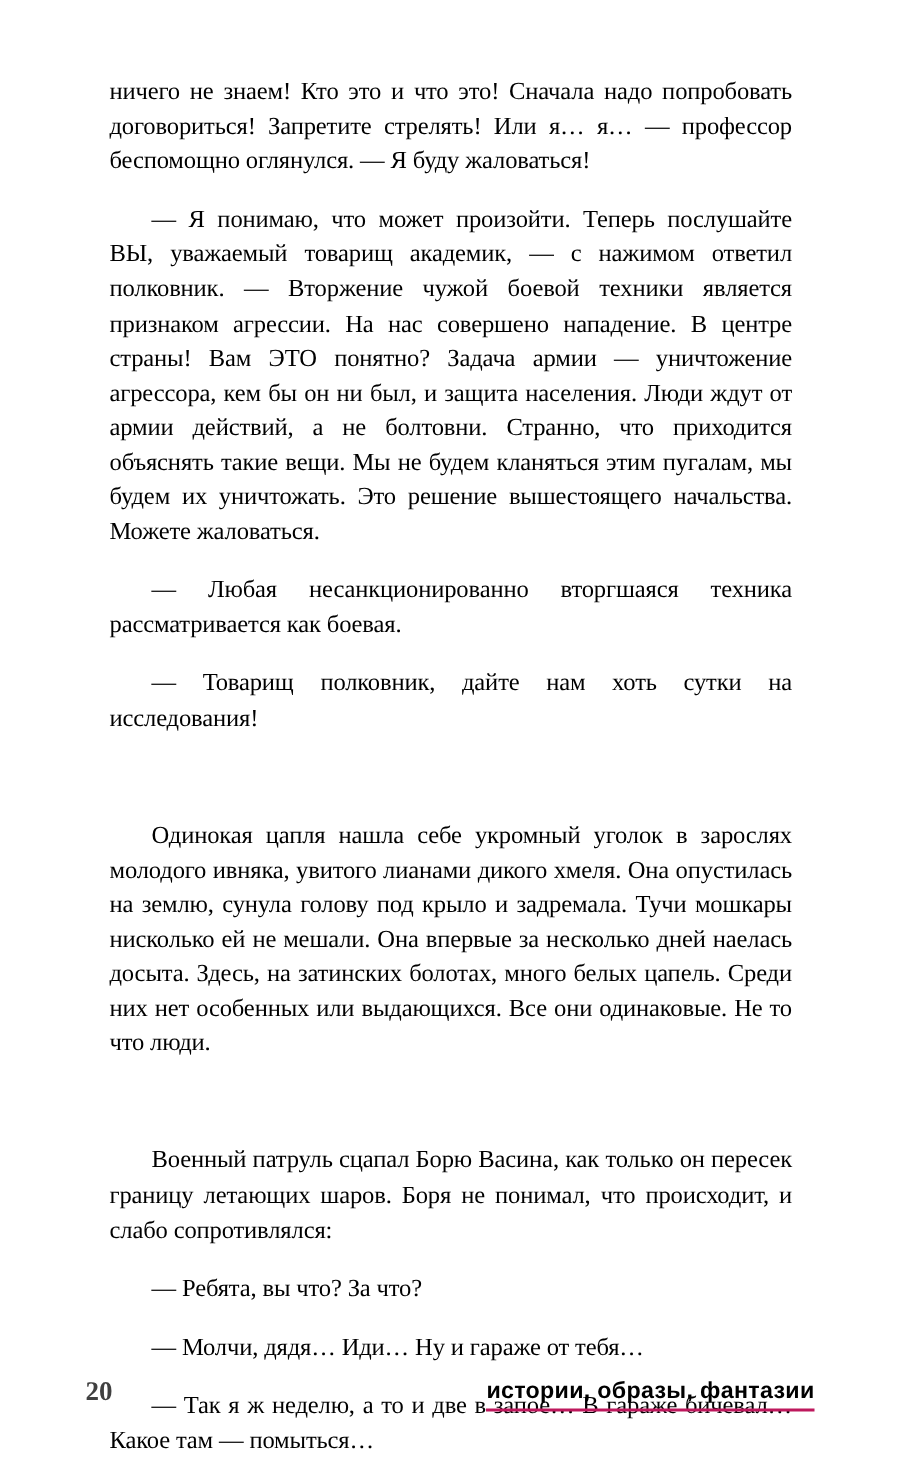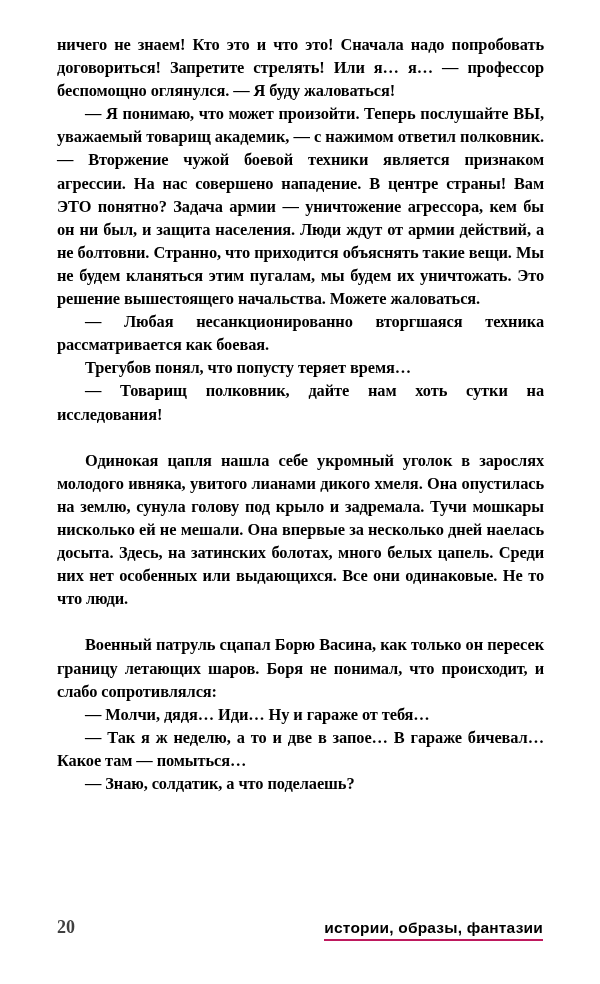--- a/index.html
+++ b/index.html
@@ -25,28 +25,28 @@
 
   
   .textblock {
     position: absolute;
     left: 57px;
     top: 33px;
     width: 487px;
   }
 
   .para {
-    margin: 0;
+    margin: 16px;
     font-size: 16.4px;
     line-height: 23.1px;
     text-align: justify;
     text-justify: inter-word;
     letter-spacing: -0.1px;
     word-spacing: 0px;
-    font-weight: 700;
+    font-weight: 400;
     -webkit-font-smoothing: none;
     hyphens: manual;
   }
 
   
   .para.indent {
     text-indent: 28px;
   }
 
   
@@ -103,34 +103,34 @@
 <body>
 
 <div class="page">
 
   <div class="textblock">
 
     <div>
       <p class="para">ничего не знаем! Кто это и что это! Сначала надо попробовать договориться! Запретите стрелять! Или я… я… — профессор беспомощно оглянулся. — Я буду жаловаться!</p>
       <p class="para indent">— Я понимаю, что может произойти. Теперь послушайте ВЫ, уважаемый товарищ академик, — с нажимом ответил полковник. — Вторжение чужой боевой техники является признаком агрессии. На нас совершено нападение. В центре страны! Вам ЭТО понятно? Задача армии — уничтожение агрессора, кем бы он ни был, и защита населения. Люди ждут от армии действий, а не болтовни. Странно, что приходится объяснять такие вещи. Мы не будем кланяться этим пугалам, мы будем их уничтожать. Это решение вышестоящего начальства. Можете жаловаться.</p>
       <p class="para dlg">— Любая несанкционированно вторгшаяся техника рассматривается как боевая.</p>
-      <p class="para indent nojust">Трегубов понял, что попусту теряет время…</p>
       <p class="para dlg">— Товарищ полковник, дайте нам хоть сутки на исследования!</p>
     </div>
 
     <div class="section-gap"></div>
 
     <div>
       <p class="para indent">Одинокая цапля нашла себе укромный уголок в зарослях молодого ивняка, увитого лианами дикого хмеля. Она опустилась на землю, сунула голову под крыло и задремала. Тучи мошкары нисколько ей не мешали. Она впервые за несколько дней наелась досыта. Здесь, на затинских болотах, много белых цапель. Среди них нет особенных или выдающихся. Все они одинаковые. Не то что люди.</p>
     </div>
 
     <div class="section-gap"></div>
 
     <div>
       <p class="para indent">Военный патруль сцапал Борю Васина, как только он пересек границу летающих шаров. Боря не понимал, что происходит, и слабо сопротивлялся:</p>
+      <p class="para dlg nojust">— Ребята, вы что? За что?</p>
       <p class="para dlg nojust">— Молчи, дядя… Иди… Ну и гараже от тебя…</p>
       <p class="para dlg">— Так я ж неделю, а то и две в запое… В гараже бичевал… Какое там — помыться…</p>
       <p class="para dlg nojust">— Знаю, солдатик, а что поделаешь?</p>
     </div>
 
   </div>
 
   <div class="footer">
     <div class="folio">20</div>
     <div class="running-head">истории, образы, фантазии</div>

